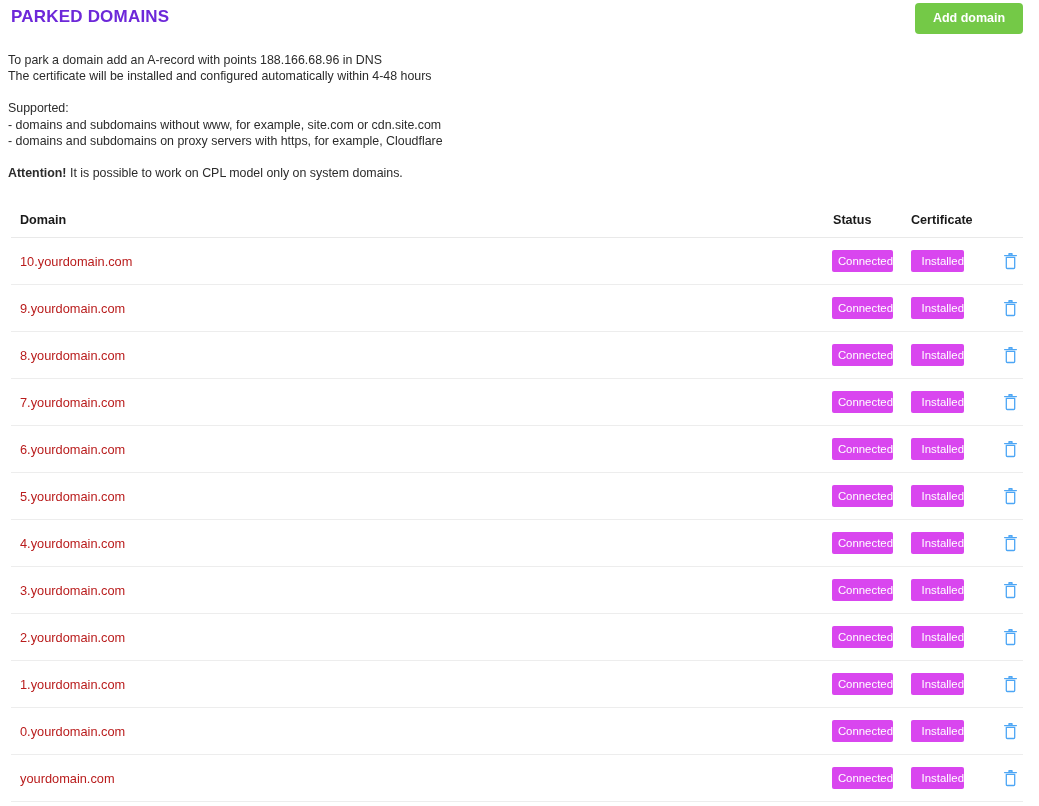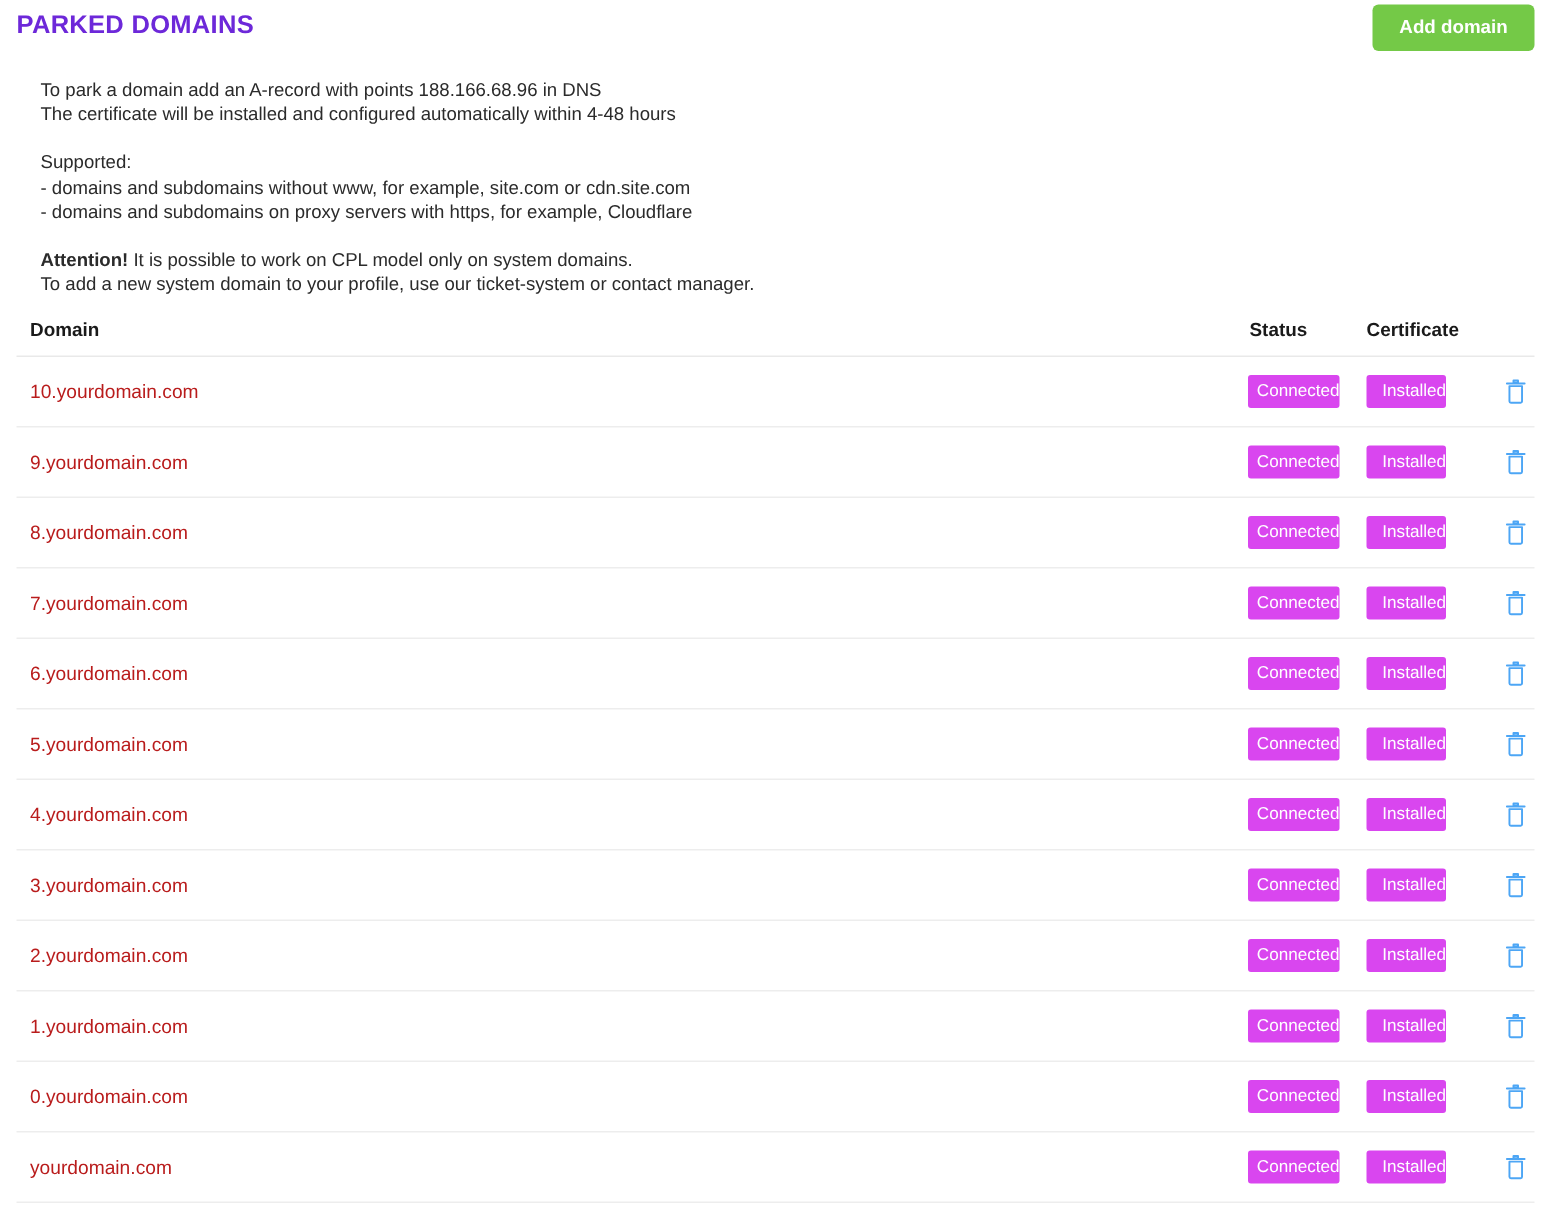--- a/index.html
+++ b/index.html
@@ -49,21 +49,21 @@
     font-size: 12.5px;
     font-weight: bold;
     cursor: pointer;
     line-height: 27px;
     text-align: center;
     padding: 0;
   }
 
   
   .intro {
-    padding-left: 27px;
+    padding-left: 8px;
     padding-top: 12px;
     font-size: 12.4px;
     color: #2b2b2b;
     line-height: 16.2px;
   }
 
   .intro p { margin: 0; }
   .intro .spacer { height: 16px; }
   .intro .bold { font-weight: bold; }
 
@@ -154,21 +154,20 @@
 
   <div class="intro">
     <p>To park a domain add an A-record with points 188.166.68.96 in DNS</p>
     <p>The certificate will be installed and configured automatically within 4-48 hours</p>
     <div class="spacer"></div>
     <p>Supported:</p>
     <p>- domains and subdomains without www, for example, site.com or cdn.site.com</p>
     <p>- domains and subdomains on proxy servers with https, for example, Cloudflare</p>
     <div class="spacer"></div>
     <p><span class="bold">Attention!</span><span> It is possible to work on CPL model only on system domains.</span></p>
-    <p>To add a new system domain to your profile, use our ticket-system or contact manager.</p>
   </div>
 
   <div class="domains-table">
 
     <div class="table-head">
       <div class="th th-domain">Domain</div>
       <div class="th th-status">Status</div>
       <div class="th th-certificate">Certificate</div>
     </div>
 

